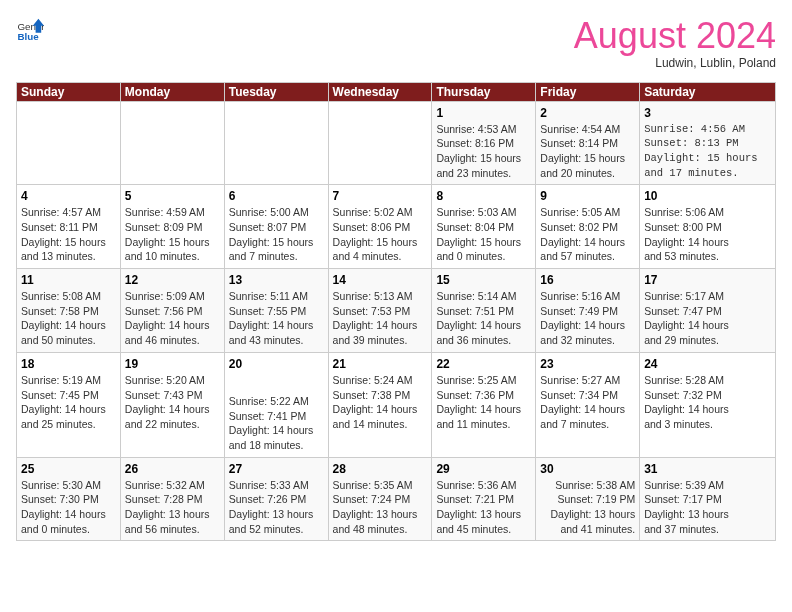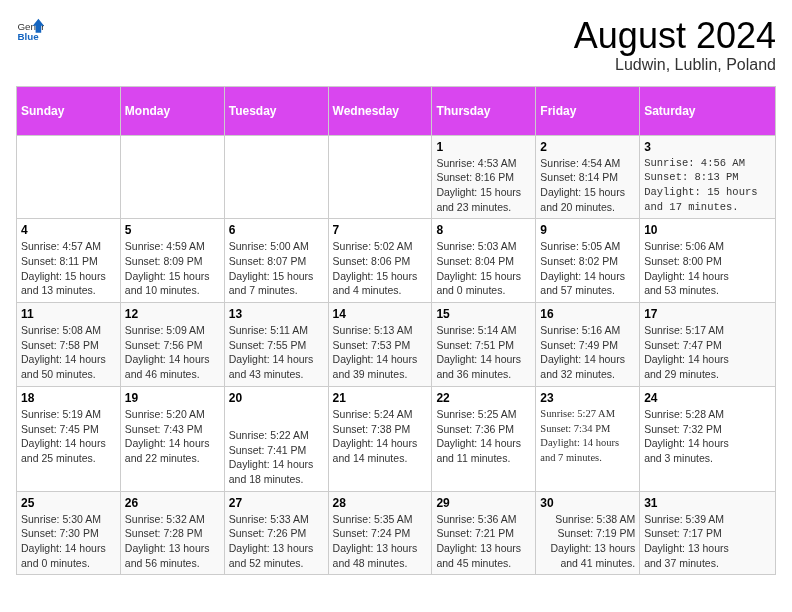--- a/index.html
+++ b/index.html
@@ -18,31 +18,31 @@
     }
     .logo {
       display: flex;
       align-items: center;
       gap: 4px;
     }
     .logo-icon {
       width: 28px; height: 28px;
     }
     .title-block { text-align: right; }
-    .title-block h1 { font-size: 36px; color: #000000; font-weight: normal; line-height: 1.1; }
-    .title-block h2 { font-size: 16px; color: #333; font-weight: normal; }
+    .title-block h1 { font-size: 36px; color: #ec4899; font-weight: normal; line-height: 1.1; }
+    .title-block h2 { font-size: 12px; color: #333; font-weight: normal; }
     table {
       width: 100%;
       border-collapse: collapse;
       font-size: 11px;
     }
     thead tr th {
-      background-color: #d946ef;
+      background-color: #7f1d1d;
       color: #fff;
-      padding: 17px 4px;
+      padding: 2px 4px;
       text-align: left;
       font-weight: bold;
       font-size: 12px;
       border: 1px solid #ccc;
     }
     tbody tr td {
       border: 1px solid #ccc;
       padding: 4px;
       vertical-align: top;
       height: 80px;
@@ -254,21 +254,21 @@
         </td>
         <td>
           <span class="day-num">22</span>
           <div class="day-info" style="white-space: pre-line;">Sunrise: 5:25 AM
 Sunset: 7:36 PM
 Daylight: 14 hours
 and 11 minutes.</div>
         </td>
         <td>
           <span class="day-num">23</span>
-          <div class="day-info" style="white-space: pre-line; font-family: Liberation Serif, serif;">Sunrise: 5:27 AM
+          <div class="day-info" style="white-space: pre-line;">Sunrise: 5:27 AM
 Sunset: 7:34 PM
 Daylight: 14 hours
 and 7 minutes.</div>
         </td>
         <td>
           <span class="day-num">24</span>
           <div class="day-info" style="white-space: pre-line;">Sunrise: 5:28 AM
 Sunset: 7:32 PM
 Daylight: 14 hours
 and 3 minutes.</div>

